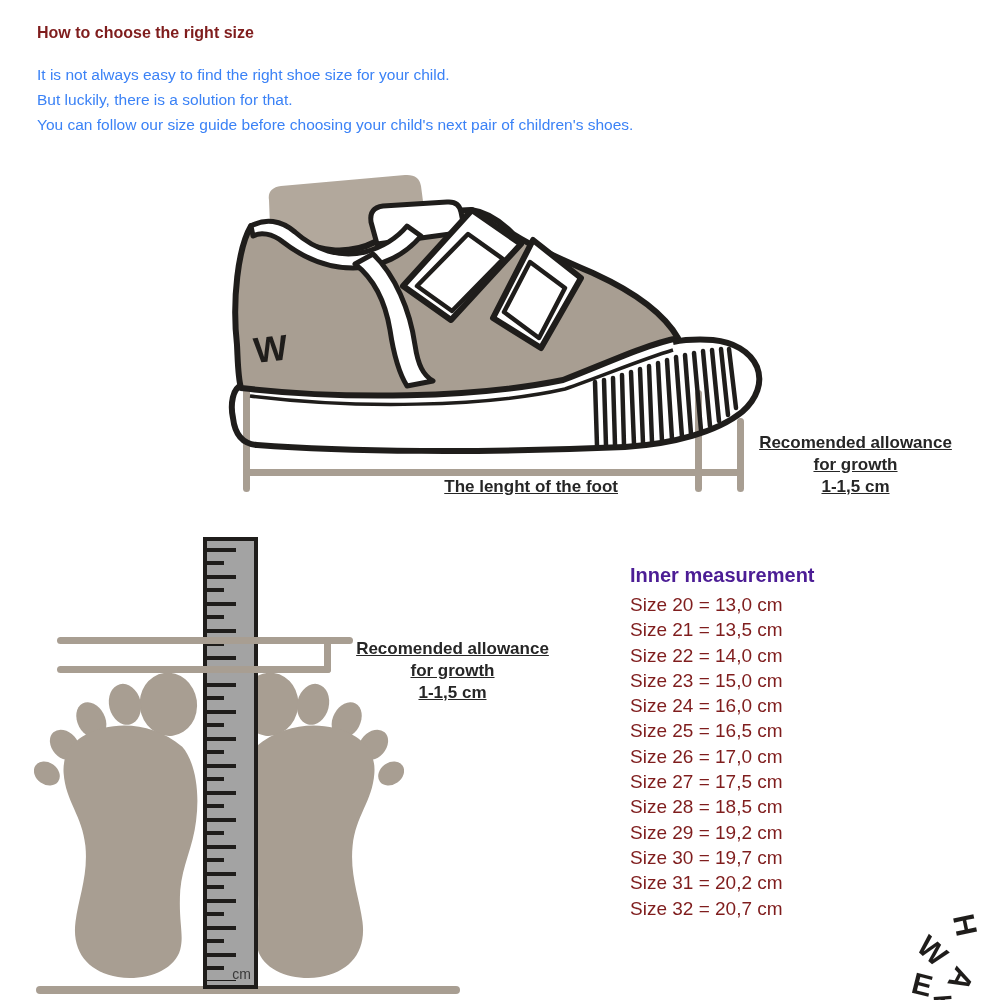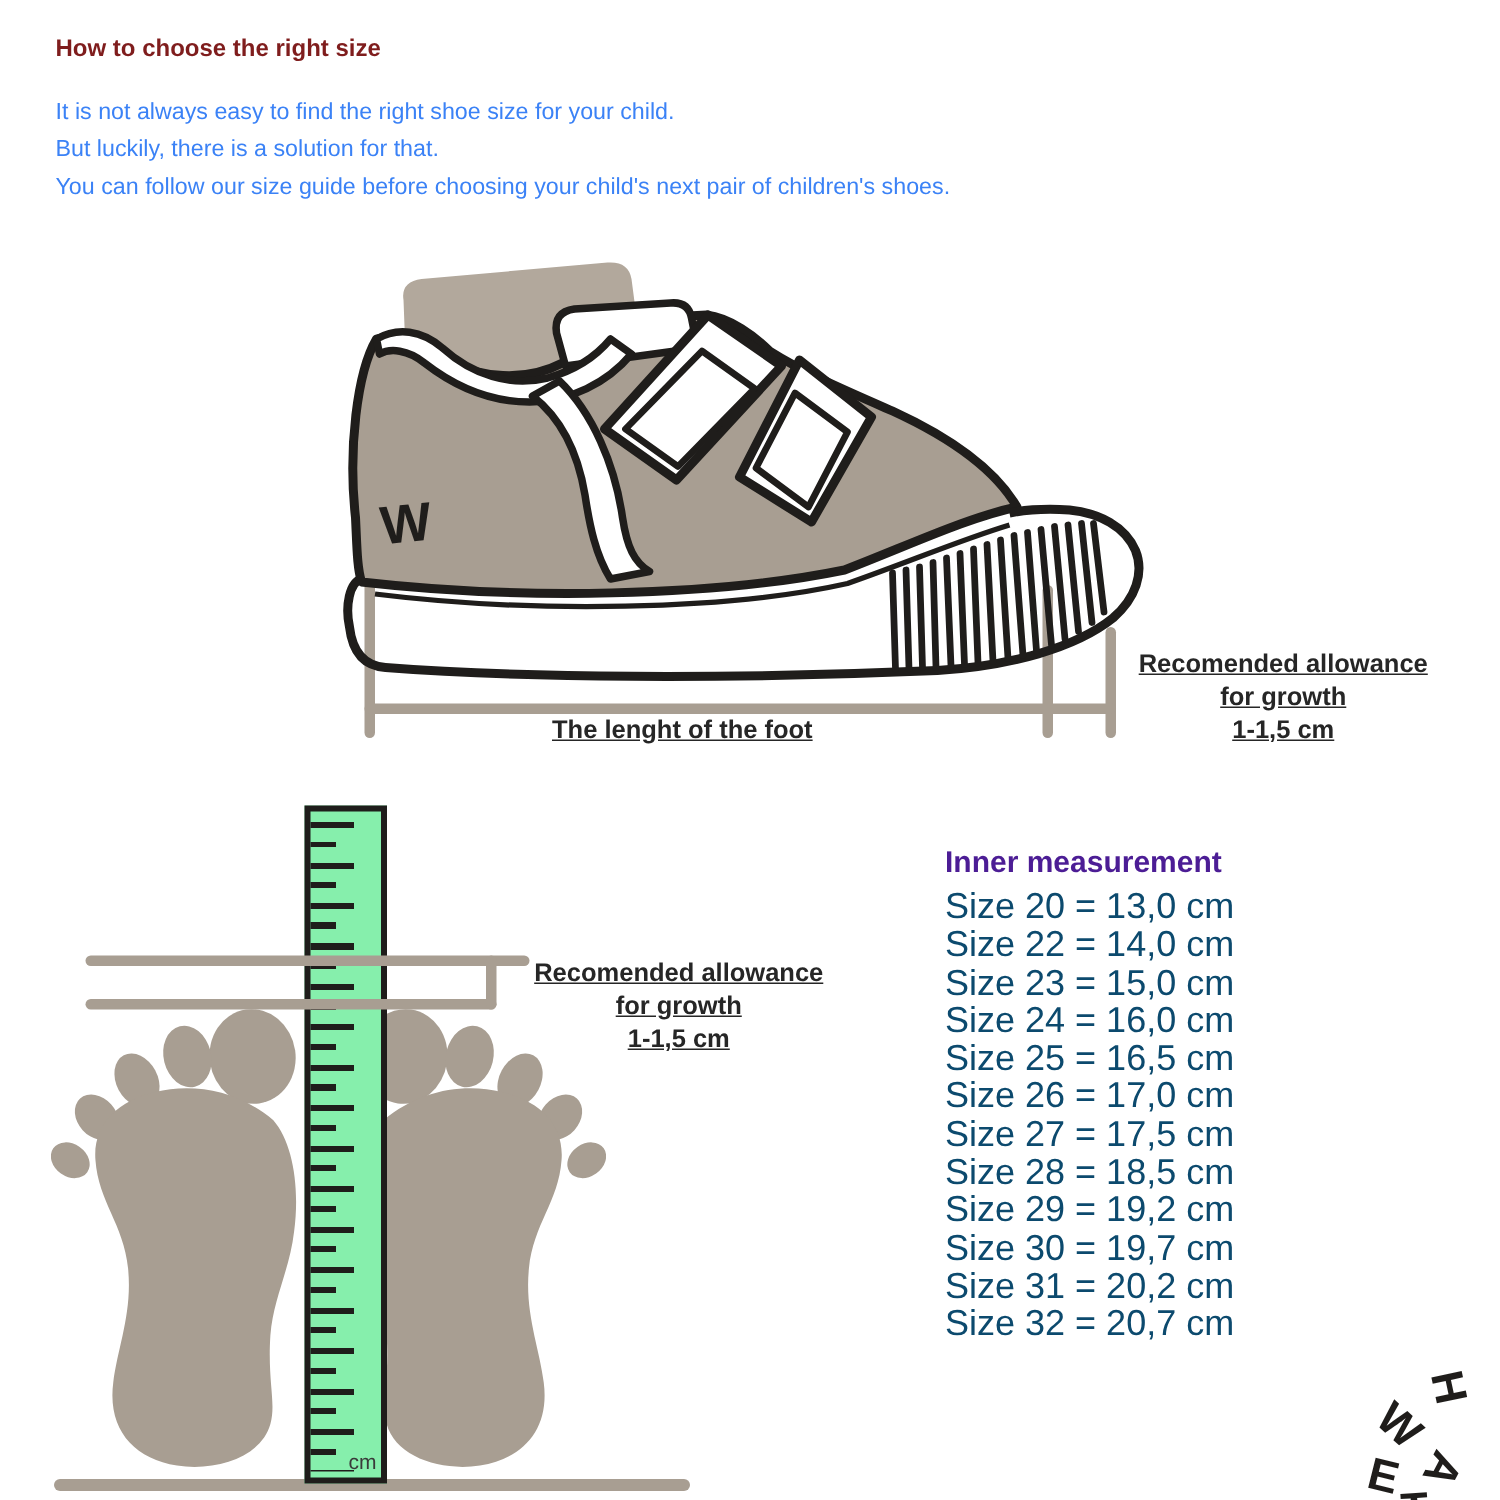--- a/index.html
+++ b/index.html
@@ -8,41 +8,41 @@
     overflow:hidden;font-family:"Liberation Sans", sans-serif;color:#2a2a2a;
   }
   
   .hdr-title{position:absolute;left:37px;top:24px;font-size:16px;font-weight:bold;color:#7f1d1d;}
   .hdr-par{position:absolute;left:37px;top:62px;font-size:15.5px;line-height:25px;color:#3b82f6;}
   
   .shoe-wrap{position:absolute;left:0;top:150px;width:1000px;height:370px;}
   .tape{position:absolute;background:#a89e92;border-radius:4px;z-index:1;}
   .shoe-svg{position:absolute;left:225px;top:10px;width:560px;height:330px;z-index:2;}
   .lbl{position:absolute;font-weight:bold;color:#262626;z-index:4;text-decoration:underline;}
-  .lbl-footlen{left:368px;top:327px;width:250px;text-align:left;font-size:17px;}
+  .lbl-footlen{left:368px;top:327px;width:250px;text-align:right;font-size:17px;}
   .lbl-allow1{left:748px;top:282px;width:215px;text-align:center;font-size:17px;line-height:22px;}
   
   .measure-wrap{position:absolute;left:0;top:520px;width:620px;height:480px;}
   .foot-svg{position:absolute;z-index:3;}
   .ruler{
-    position:absolute;left:203px;top:17px;width:47px;height:444px;background:#86efac;
+    position:absolute;left:203px;top:17px;width:47px;height:444px;background:#a3a3a3;
     border:4px solid #1f1d1b;z-index:4;text-align:center;
   }
   .ticks-long{position:absolute;left:0;top:7px;bottom:4px;width:29px;
     background:repeating-linear-gradient(180deg,#1f1d1b 0 4px,transparent 4px 27px);}
   .ticks-short{position:absolute;left:0;top:20px;bottom:10px;width:17px;
     background:repeating-linear-gradient(180deg,#1f1d1b 0 4px,transparent 4px 27px);}
   .ruler-unit{position:absolute;right:3px;bottom:3px;font-size:14px;color:#3a3a3a;}
   .aline{position:absolute;background:#a89e92;border-radius:4px;z-index:5;}
   .lbl-allow2{left:345px;top:118px;width:215px;text-align:center;font-size:17px;line-height:22px;z-index:6;}
   .baseline{position:absolute;left:36px;top:466px;width:424px;height:8px;background:#a89e92;border-radius:4px;z-index:2;}
   
   .size-table{position:absolute;left:630px;top:564px;}
   .size-title{font-size:20px;font-weight:bold;color:#4c1d95;margin-bottom:5px;}
-  .size-row{font-size:24px;line-height:25.3px;color:#0c4a6e;}
+  .size-row{font-size:19px;line-height:25.3px;color:#7f1d1d;}
   
   .corner-logo{position:absolute;right:0;bottom:0;width:110px;height:110px;z-index:7;}
   .corner-logo span{position:absolute;font-weight:800;font-size:30px;color:#1f1d1b;}
   .cl-w{left:28px;top:44px;transform:rotate(42deg);}
   .cl-h{left:64px;top:18px;transform:rotate(78deg);}
   .cl-e{left:22px;top:78px;transform:rotate(14deg);}
   .cl-a{left:60px;top:72px;transform:rotate(118deg);}
   .cl-t{left:44px;top:100px;transform:rotate(-4deg);}
 </style>
 </head>
@@ -189,20 +189,21 @@
       <div>for growth</div>
       <div>1-1,5 cm</div>
     </div>
 
     <div class="baseline"></div>
   </div>
 
   <div class="size-table">
     <div class="size-title">Inner measurement</div>
     <div class="size-row">Size 20 = 13,0 cm</div>
+    <div class="size-row">Size 21 = 13,5 cm</div>
     <div class="size-row">Size 22 = 14,0 cm</div>
     <div class="size-row">Size 23 = 15,0 cm</div>
     <div class="size-row">Size 24 = 16,0 cm</div>
     <div class="size-row">Size 25 = 16,5 cm</div>
     <div class="size-row">Size 26 = 17,0 cm</div>
     <div class="size-row">Size 27 = 17,5 cm</div>
     <div class="size-row">Size 28 = 18,5 cm</div>
     <div class="size-row">Size 29 = 19,2 cm</div>
     <div class="size-row">Size 30 = 19,7 cm</div>
     <div class="size-row">Size 31 = 20,2 cm</div>

